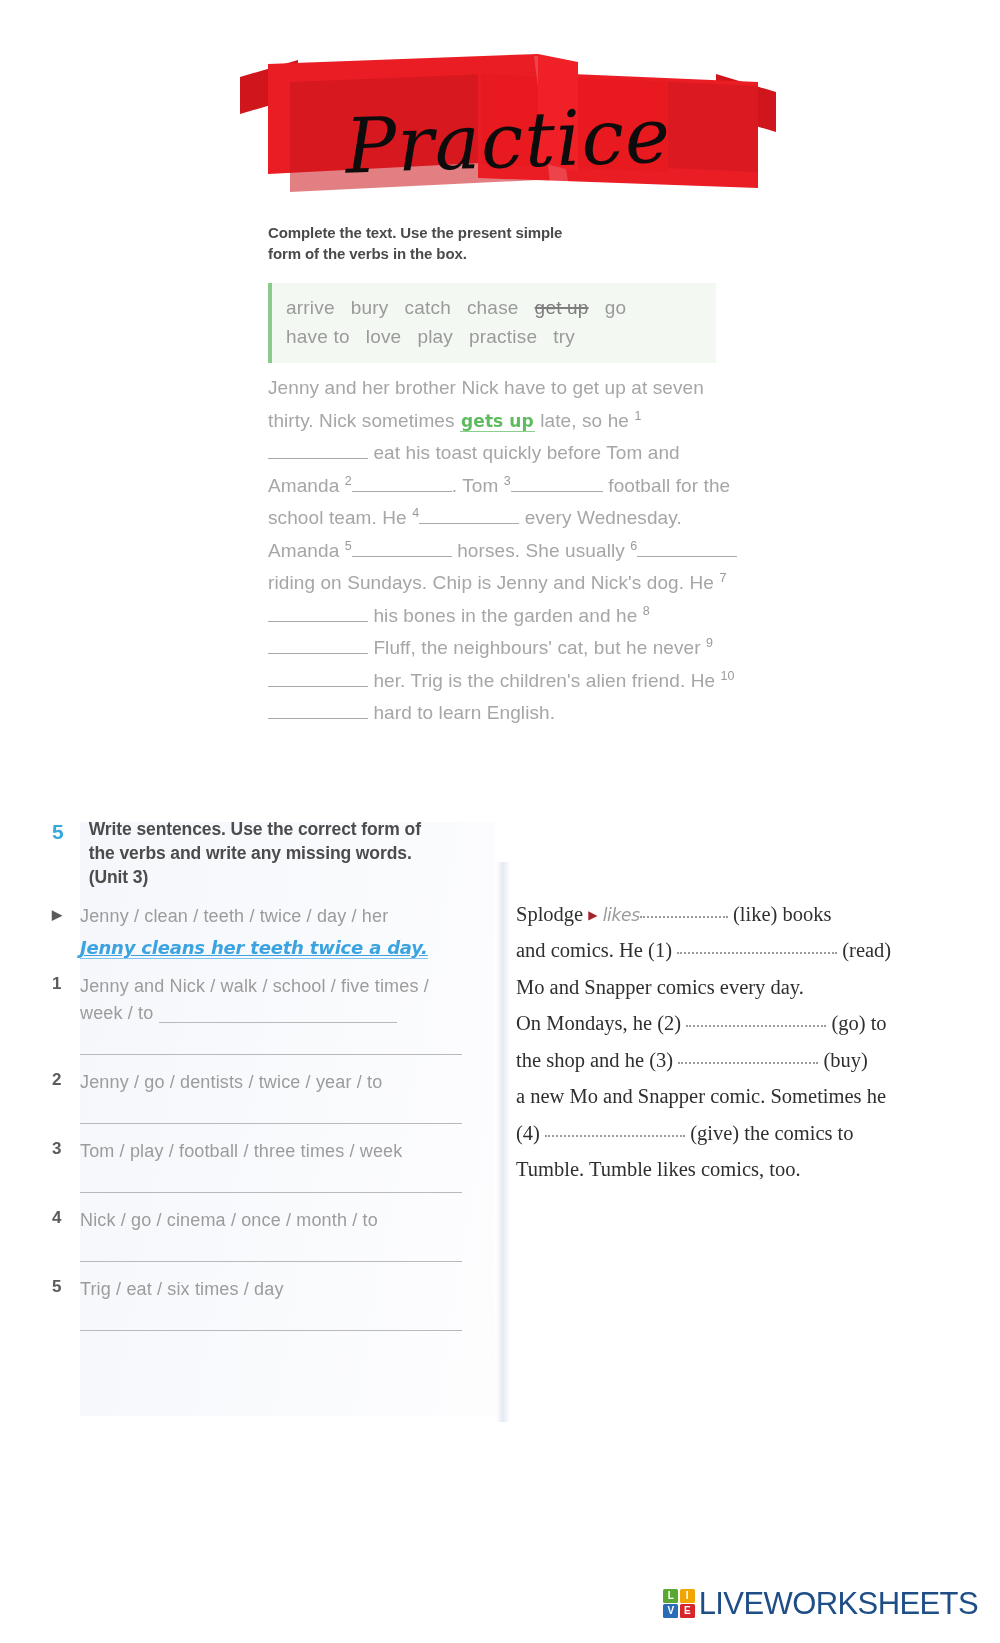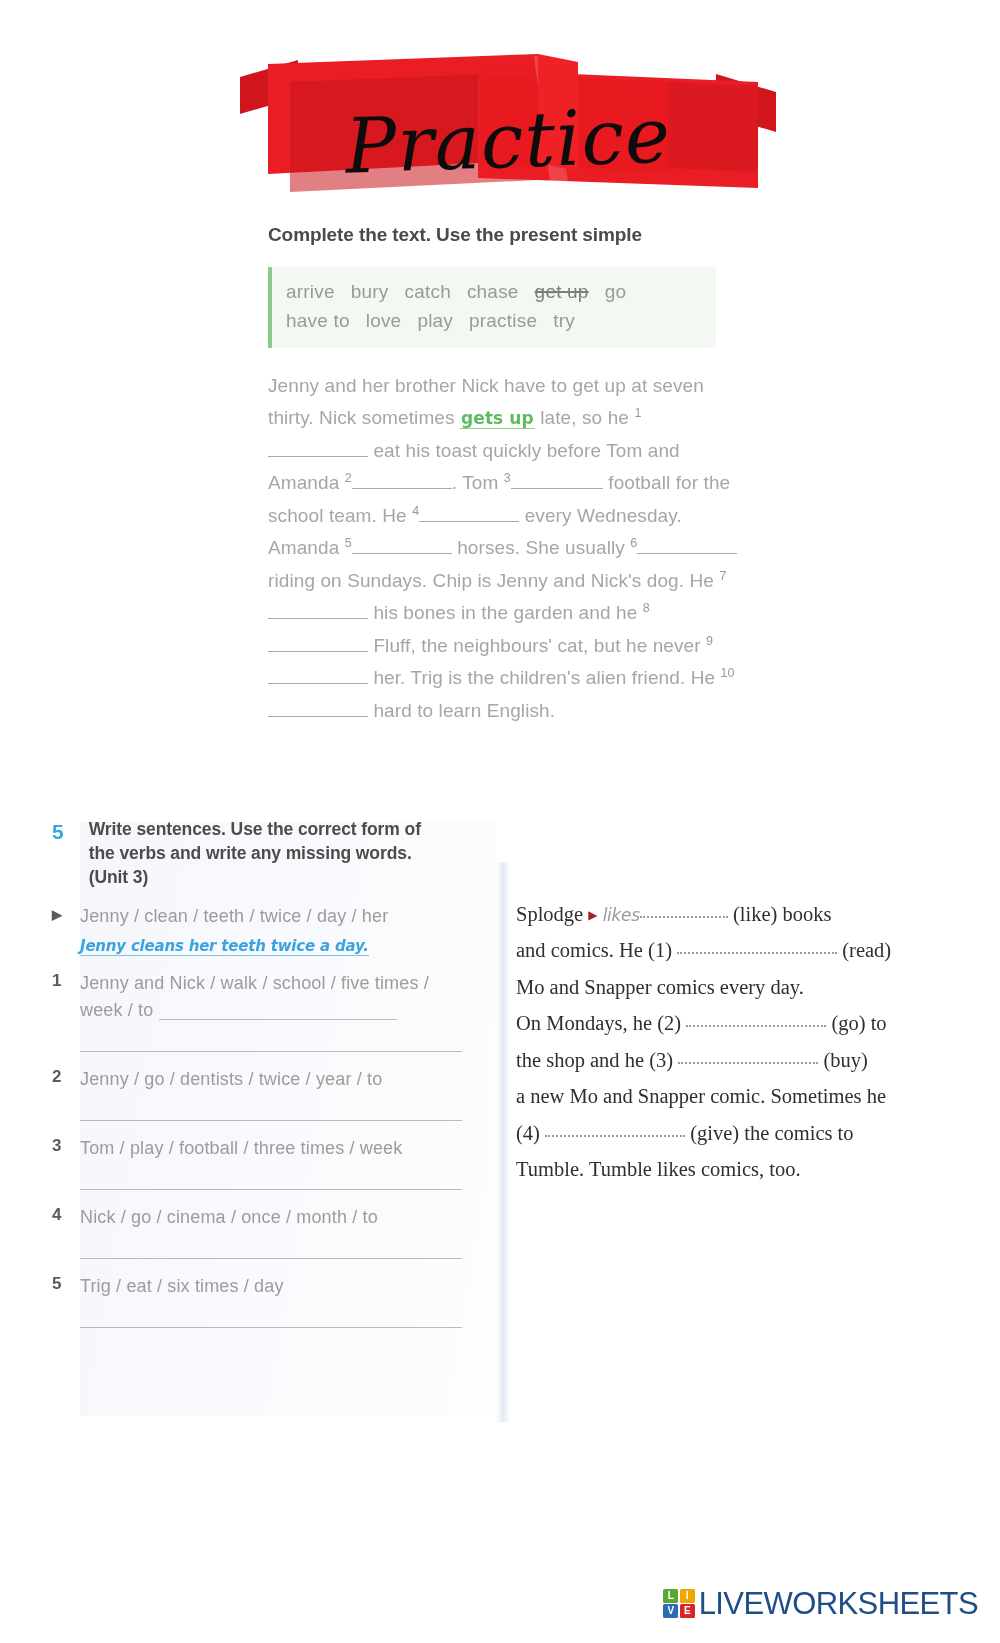--- a/index.html
+++ b/index.html
@@ -23,40 +23,40 @@
     font-size:76px;
     color:#0c0c0c;
     letter-spacing:1px;
     transform:rotate(-2deg);
     white-space:nowrap;
   }
 
   
   .ex4{position:absolute;left:268px;top:222px;width:470px;}
   .ex4 .instr{
-    font-size:19px;font-weight:bold;color:#4a4a4a;
+    font-size:15px;font-weight:bold;color:#4a4a4a;
     line-height:1.42;letter-spacing:-0.1px;
   }
   .wordbox{
     margin-top:18px;
     background:#f3f8f3;
     border-left:4px solid #8cc98c;
     padding:10px 8px 12px 14px;
     width:448px;
     box-sizing:border-box;
   }
   .wordbox .row{
     font-size:19px;color:#9a9a9a;line-height:1.55;
     letter-spacing:0.2px;
   }
   .wordbox .w{margin-right:16px;}
   .wordbox .struck{text-decoration:line-through;text-decoration-thickness:1.5px;color:#7d7d7d;margin-top:11px;}
 
   .passage{
-    margin-top:22px;
+    margin-top:9px;
     font-size:19px;line-height:1.71;color:#a6a6a6;
     letter-spacing:0.1px;
     width:470px;
   }
   .passage .sup{font-size:12.5px;vertical-align:super;color:#9a9a9a;}
   .blank{
     display:inline-block;
     border-bottom:1.6px solid #a9a9a9;
     vertical-align:baseline;
     height:15px;
@@ -89,25 +89,26 @@
     padding-top:1px;
   }
   .tri{color:#5b5b5b;font-size:13px;}
   .item-body{flex:1;}
   .prompt{
     font-size:18px;color:#9c9c9c;line-height:1.5;letter-spacing:0.15px;
   }
   .answer-blue{
     font-family:"DejaVu Sans", sans-serif;
     font-weight:bold;font-style:italic;
-    color:#3ba3e0;font-size:15px;
+    color:#3ba3e0;font-size:18px;
     border-bottom:1.5px solid #7cc4ec;
     display:inline-block;
     margin-top:7px;
     letter-spacing:-0.2px;
+    text-decoration:underline;
   }
   .writeline{
     border-bottom:1.3px solid #b9b9b9;
     height:1px;margin-top:26px;width:382px;
   }
   .writeline.inline{
     display:inline-block;vertical-align:-4px;margin-top:0;
     width:238px;height:1px;
   }
 
@@ -192,20 +193,21 @@
     <path d="M430,30 L520,34 L520,120 L430,116 Z" fill="#c8161c" opacity="0.45"></path>
     <path d="M300,2 L340,10 L340,120 L300,110 Z" fill="#f02027"></path>
   </svg>
   <div class="ribbon-word">Practice</div>
 </div>
 
 <div class="ex4">
 
   <div class="instr">
     <div>Complete the text. Use the present simple</div>
+    <div>form of the verbs in the box.</div>
   </div>
 
   <div class="wordbox">
     <div class="row">
       <span class="w">arrive</span><span class="w">bury</span><span class="w">catch</span><span class="w">chase</span><span class="w struck">get up</span><span class="w">go</span>
     </div>
     <div class="row">
       <span class="w">have to</span><span class="w">love</span><span class="w">play</span><span class="w">practise</span><span class="w">try</span>
     </div>
   </div>

